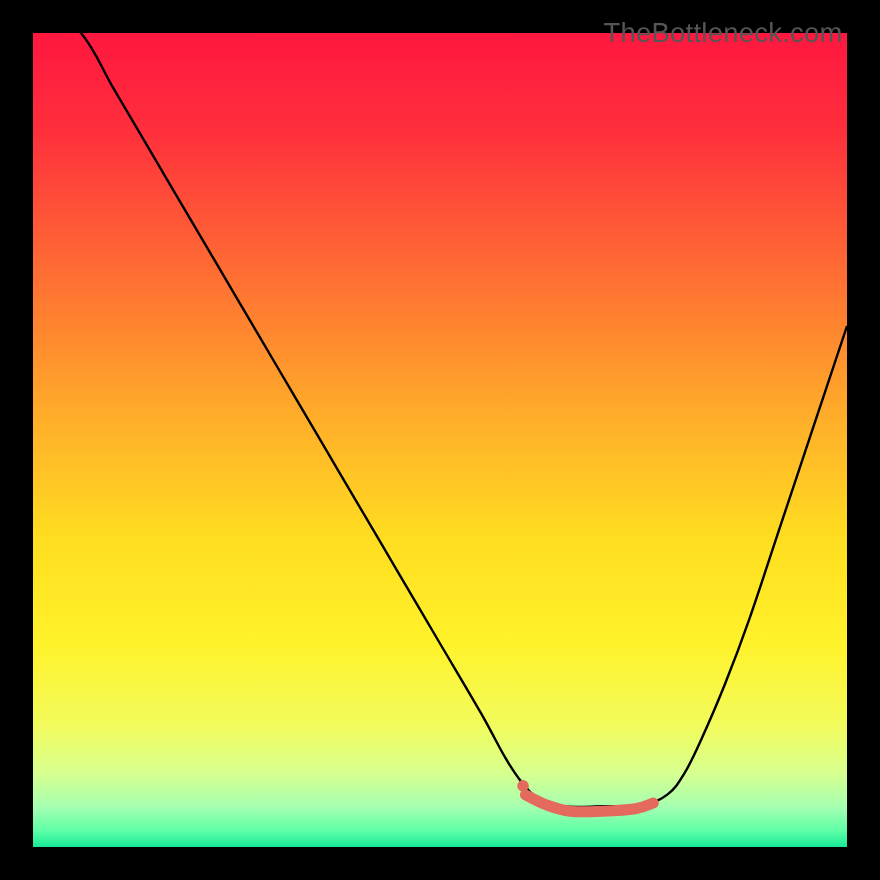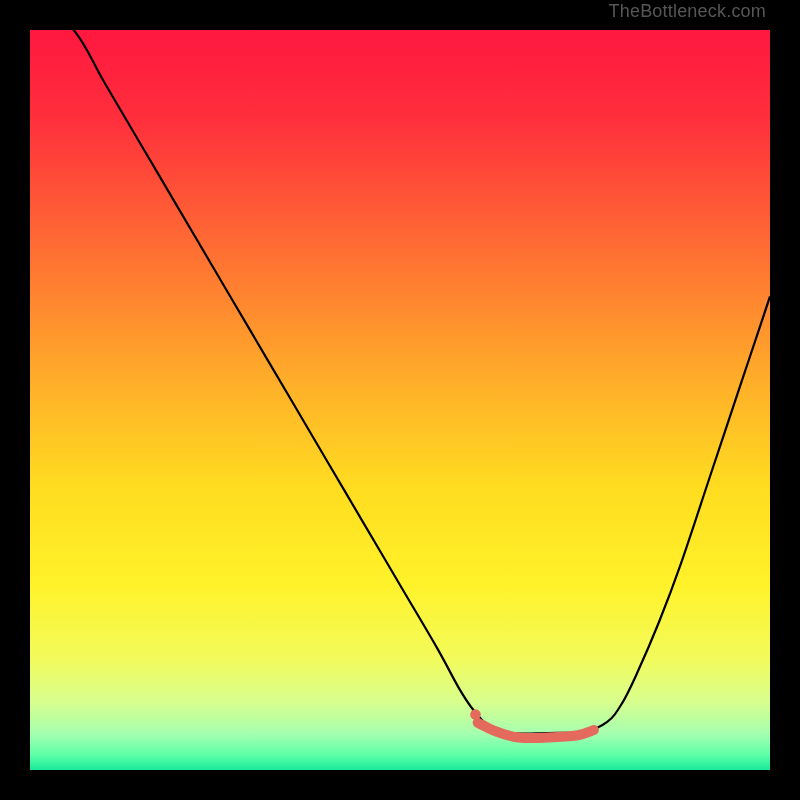--- a/index.html
+++ b/index.html
@@ -28,24 +28,24 @@
   }
   .gradient-bg {
     position: absolute;
     left: 0;
     top: 0;
     width: 100%;
     height: 100%;
   }
   .watermark {
     position: absolute;
-    top: 1px;
+    top: 16px;
     right: 34px;
     font-family: Arial, Helvetica, sans-serif;
-    font-size: 18px;
+    font-size: 25px;
     font-weight: 500;
     color: #565656;
     letter-spacing: 0.2px;
   }
   svg.curves {
     position: absolute;
     left: 0;
     top: 0;
     width: 100%;
     height: 100%;

